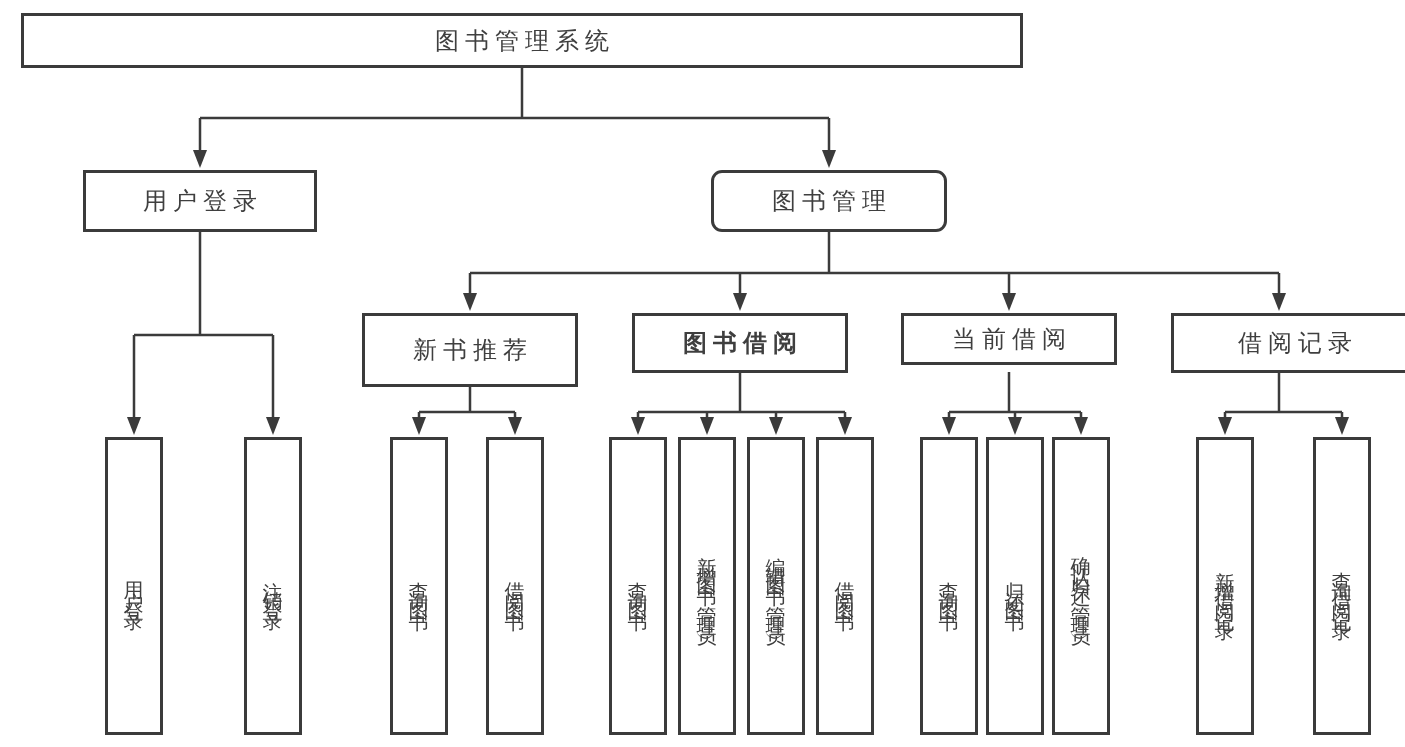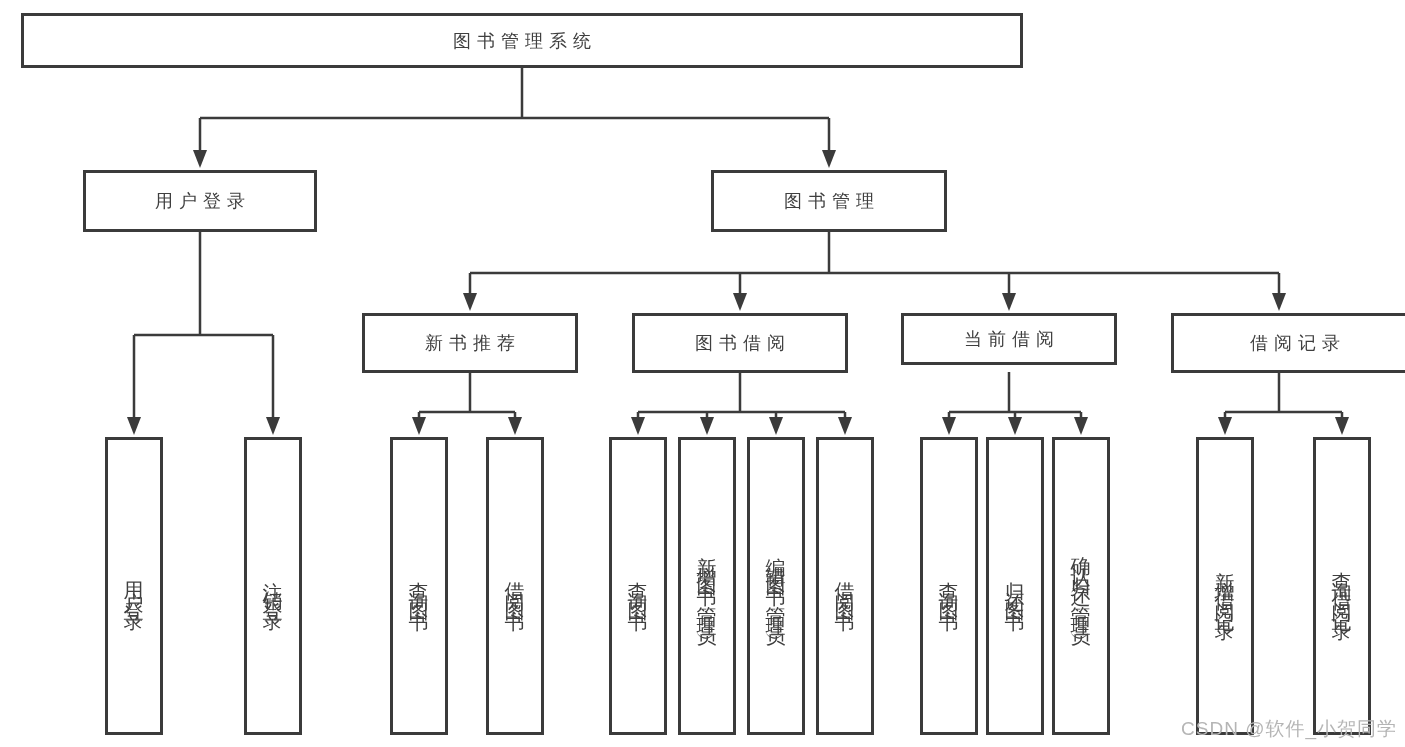--- a/index.html
+++ b/index.html
@@ -21,41 +21,41 @@
     box-sizing: border-box;
     background: #ffffff;
     border: 3px solid #3b3b3b;
     color: #3f3f3f;
     display: flex;
     align-items: center;
     justify-content: center;
     white-space: nowrap;
   }
   .h-box {
-    font-size: 18px;
+    font-size: 24px;
     letter-spacing: 6px;
     text-indent: 6px;
   }
   .v-box {
     top: 437px;
     width: 58px;
     height: 298px;
     writing-mode: vertical-rl;
     text-orientation: mixed;
     font-size: 20px;
     letter-spacing: 10px;
     white-space: normal;
     line-height: 1;
   }
   
   .n-root { left: 21px;  top: 13px;  width: 1002px; height: 55px; }
   .n-l2a  { left: 83px;  top: 170px; width: 234px;  height: 62px; }
-  .n-l2b  { left: 711px; top: 170px; width: 236px;  height: 62px; }
-  .n-l3a  { left: 362px; top: 313px; width: 216px;  height: 60px; }
-  .n-l3b  { left: 632px; top: 313px; width: 216px;  height: 60px; }
+  .n-l2b  { left: 711px; top: 170px; width: 236px;  height: 62px; border-radius: 11px; }
+  .n-l3a  { left: 362px; top: 313px; width: 216px;  height: 74px; }
+  .n-l3b  { left: 632px; top: 313px; width: 216px;  height: 60px; font-weight: bold; }
   .n-l3c  { left: 901px; top: 313px; width: 216px;  height: 52px; }
   .n-l3d  { left: 1171px;top: 313px; width: 248px;  height: 60px; }
   .c1  { left: 105px; }
   .c2  { left: 244px; }
   .c3  { left: 390px; }
   .c4  { left: 486px; }
   .c5  { left: 609px; }
   .c6  { left: 678px; }
   .c7  { left: 747px; }
   .c8  { left: 816px; }
@@ -129,14 +129,13 @@
   <div class="box v-box c7">编辑图书（管理员）</div>
   <div class="box v-box c8">借阅图书</div>
 
   <div class="box v-box c9">查询图书</div>
   <div class="box v-box c10">归还图书</div>
   <div class="box v-box c11">确认归还（管理员）</div>
 
   <div class="box v-box c12">新增借阅记录</div>
   <div class="box v-box c13">查询借阅记录</div>
 
-  <div id="watermark">CSDN @软件_小贺同学</div>
 </div>
 
 </body></html>

